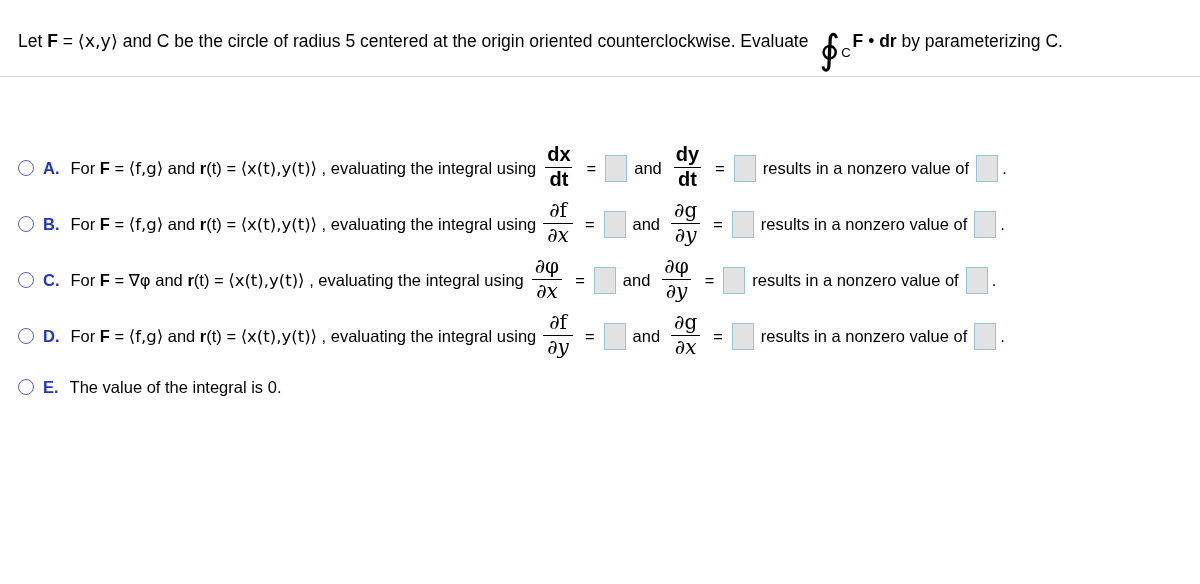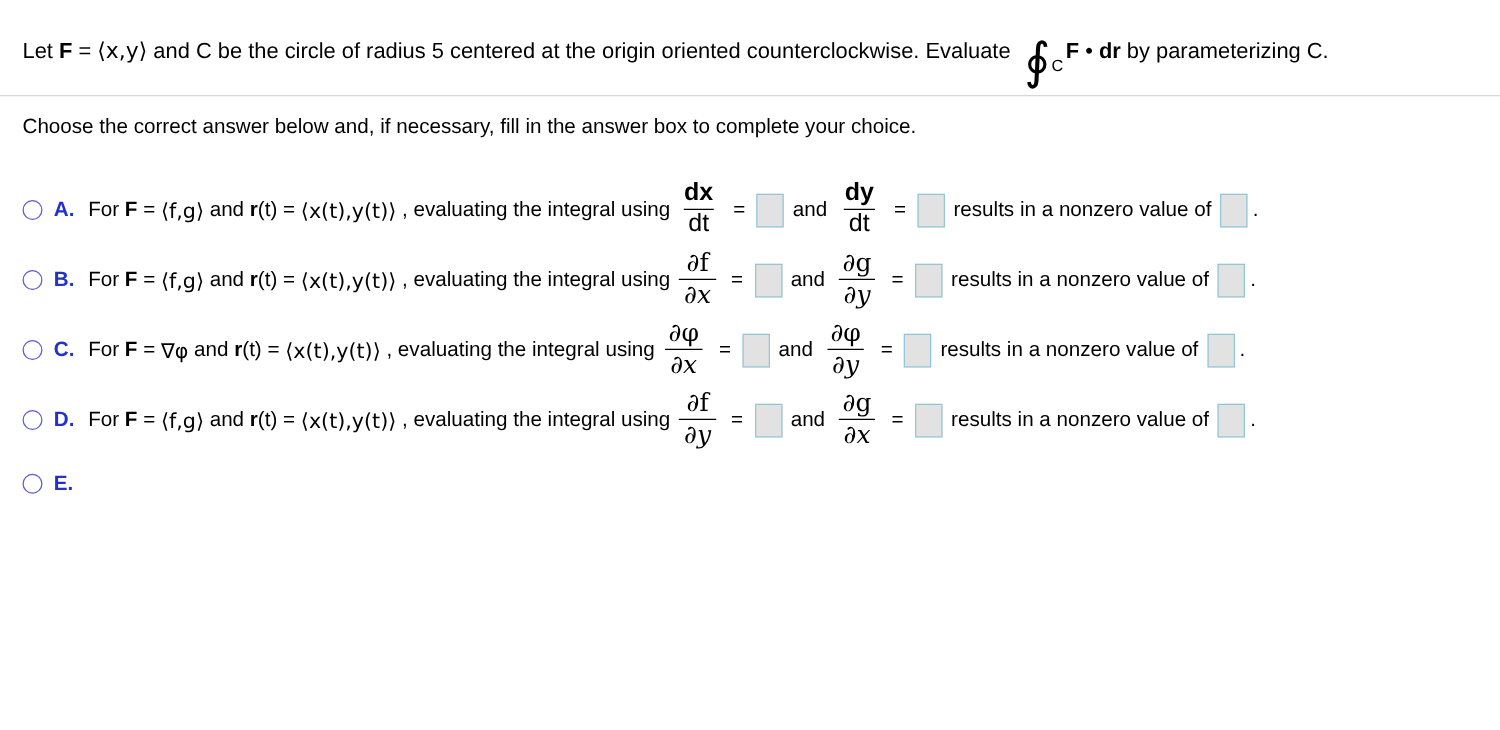--- a/index.html
+++ b/index.html
@@ -109,21 +109,21 @@
     position: relative;
     top: -1px;
   }
   .frac .num {
     padding: 0 4px 1px 4px;
     font-weight: bold;
   }
   .frac .den {
     padding: 1px 4px 0 4px;
     border-top: 1.4px solid #000;
-    font-weight: normal;
+    font-weight: bold;
   }
   .frac.partial .num,
   .frac.partial .den { font-weight: normal; }
   .frac.partial .num { font-style: normal; }
 
   .eq {
     font-size: 16.5px;
     margin: 0 5px;
   }
 
@@ -177,21 +177,20 @@
 
   <div class="problem-stem">
     <span class="txt">Let </span><span class="bold">F</span><span class="txt"> = </span><span class="angle">⟨x,y⟩</span><span class="txt"> and C be the circle of radius 5 centered at the origin oriented counterclockwise. Evaluate </span><span class="contour">
         <span class="sym">∮</span>
         <span class="sub">C</span>
       </span><span class="bold">F</span><span class="txt"> • </span><span class="bold">dr</span><span class="txt"> by parameterizing C.</span>
   </div>
 
   <div class="divider"></div>
 
-  <div class="instruction">Choose the correct answer below and, if necessary, fill in the answer box to complete your choice.</div>
 
   <div class="choices">
 
     <div class="choice">
       <span class="radio"></span>
       <span class="choice-letter">A.</span>
       <span class="choice-body">
         <span class="txt">For </span>
           <span class="bold">F</span>
           <span class="txt"> = </span>
@@ -312,16 +311,19 @@
         <span class="ansbox"></span>
         <span class="word sp-l">results in a nonzero value of</span>
         <span class="ansbox"></span>
         <span class="txt">.</span>
       </span>
     </div>
 
     <div class="choice compact">
       <span class="radio"></span>
       <span class="choice-letter">E.</span>
+      <span class="choice-body">
+        <span class="txt">The value of the integral is 0.</span>
+      </span>
     </div>
 
   </div>
 </div>
 
 </body></html>

